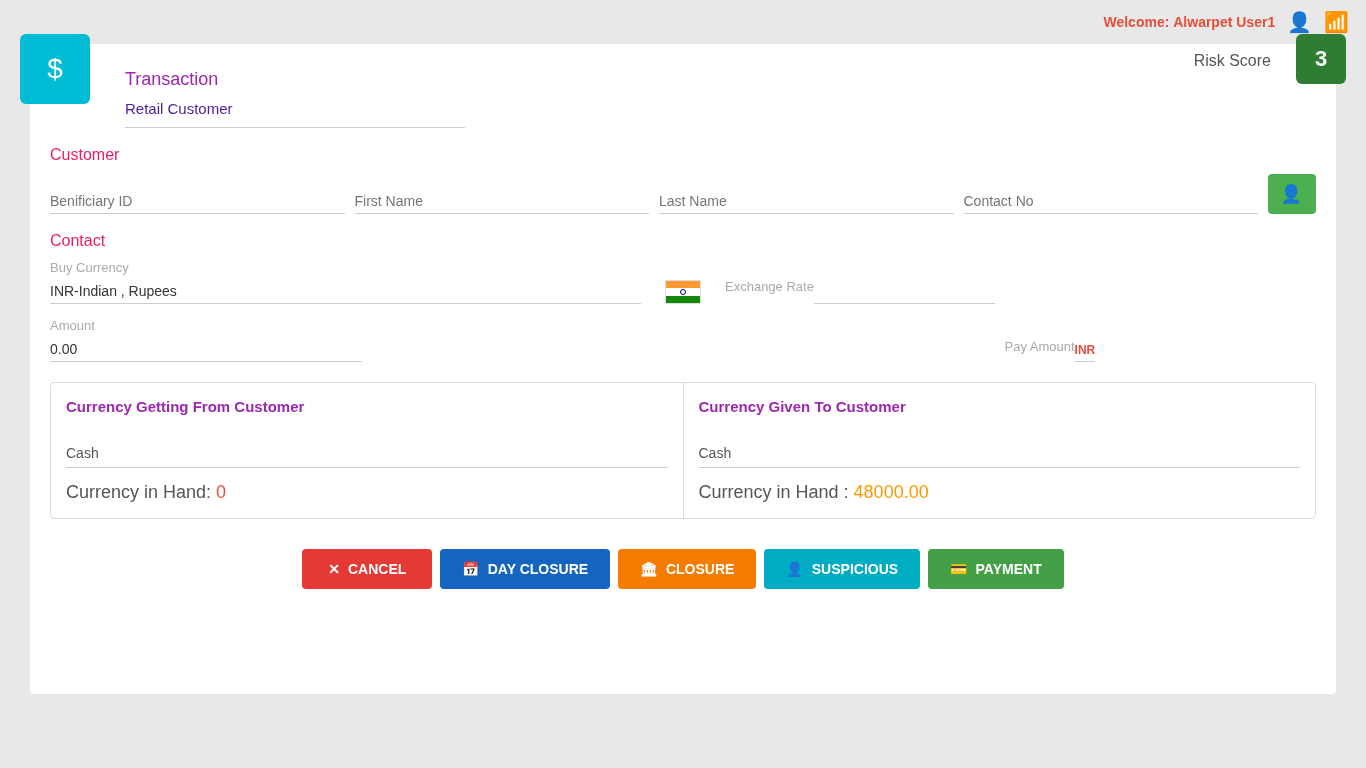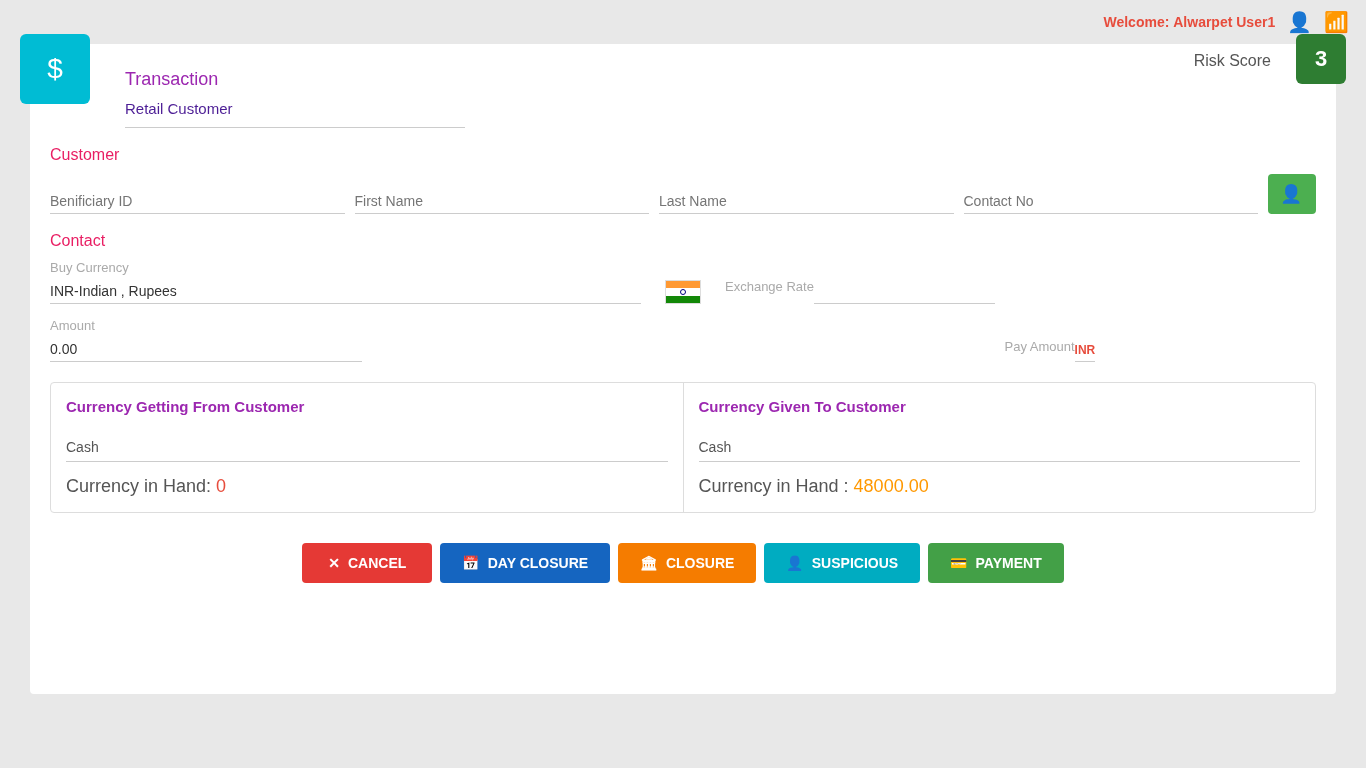--- a/index.html
+++ b/index.html
@@ -233,21 +233,21 @@
       flex: 1;
       padding: 15px;
     }
     .panel-left {
       border-right: 1px solid #ddd;
     }
     .panel-title {
       color: #9c27b0;
       font-size: 15px;
       font-weight: bold;
-      margin-bottom: 24px;
+      margin-bottom: 30px;
     }
     .panel-field {
       color: #555;
       border-bottom: 1px solid #ccc;
       padding-bottom: 6px;
       margin-bottom: 14px;
       font-size: 14px;
     }
     .panel-currency-hand {
       font-size: 18px;

